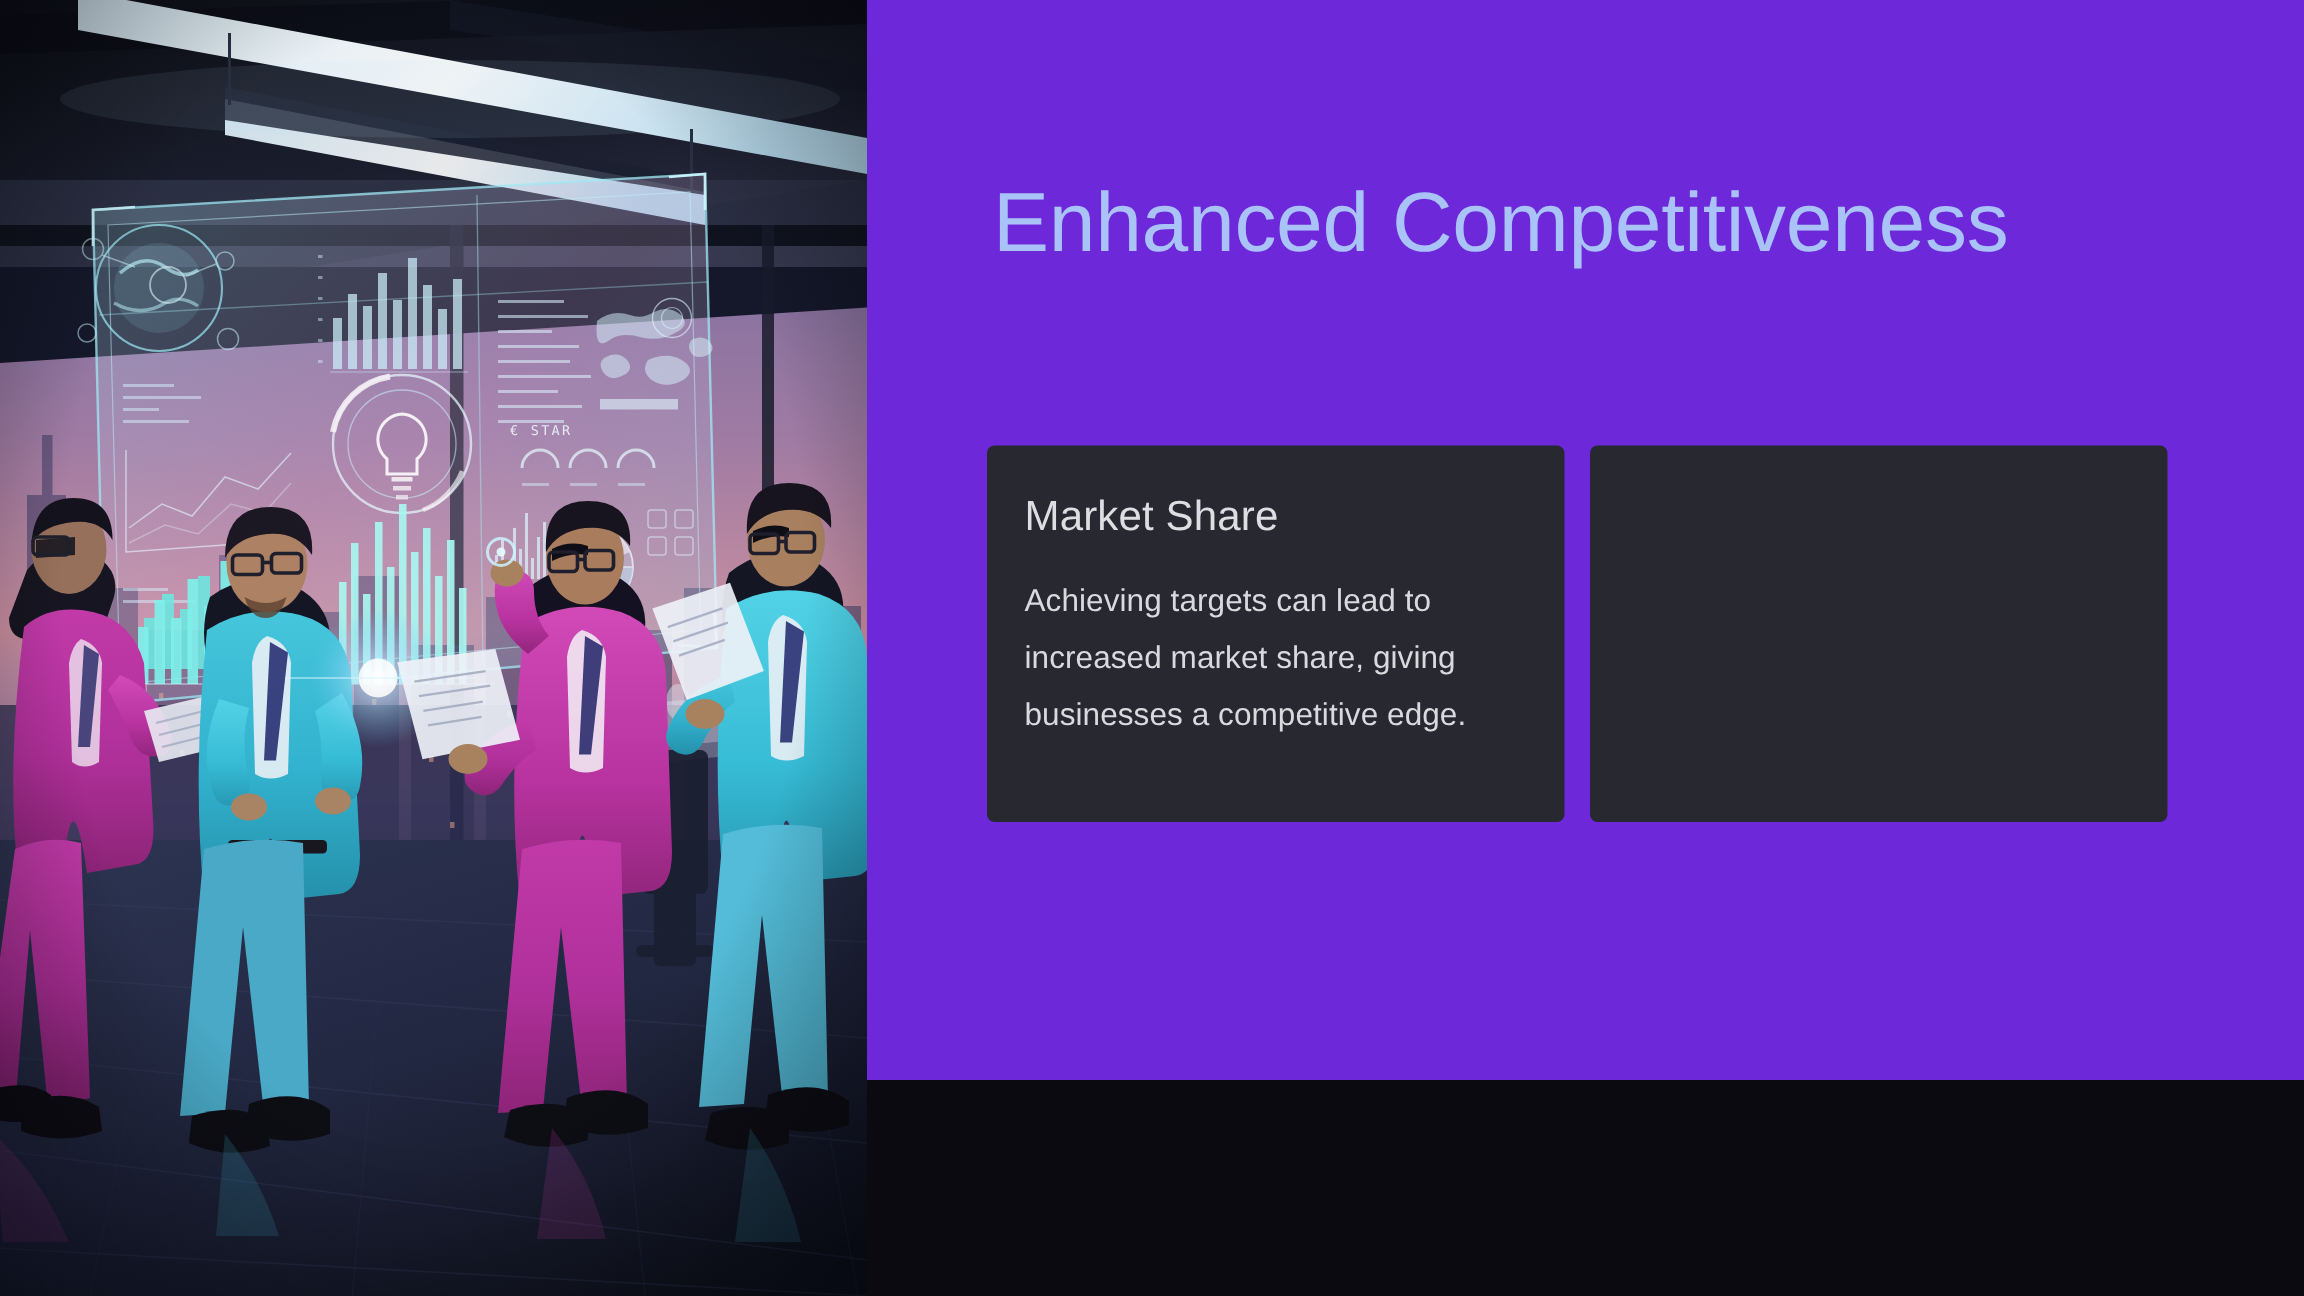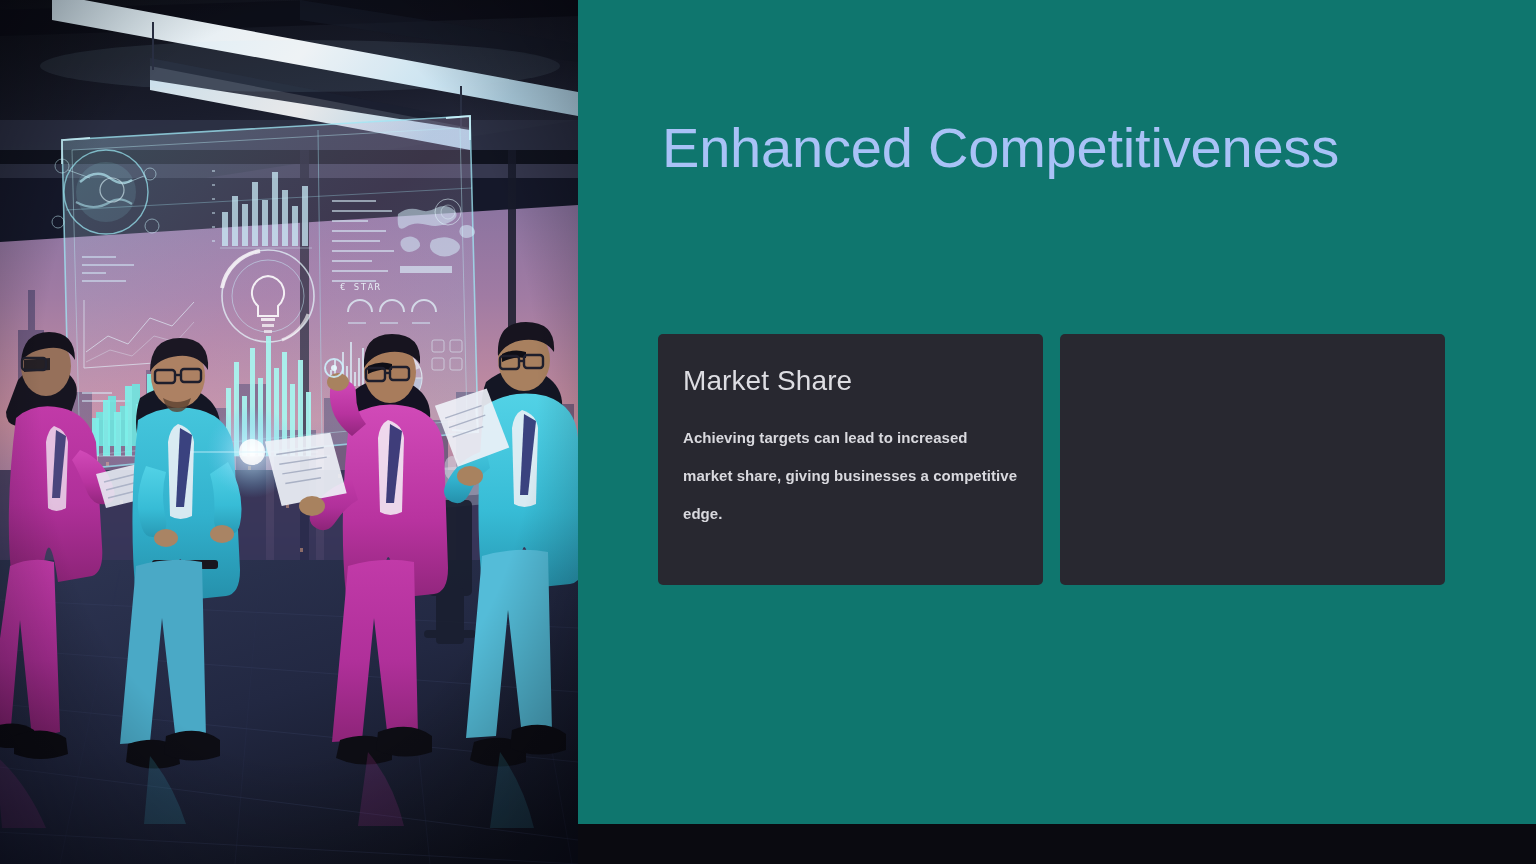--- a/index.html
+++ b/index.html
@@ -9,46 +9,46 @@
     font-family:"Liberation Sans", sans-serif;
     overflow:hidden;
   }
   .slide { position:relative; width:1536px; height:864px; background:#0a0a10; display:flex; }
 
   
   .photo-panel { position:relative; width:578px; height:864px; overflow:hidden; background:#0d1020; }
   .photo-svg { position:absolute; inset:0; width:578px; height:864px; }
 
   
-  .content-panel { position:relative; width:958px; height:824px; background:#0f766e; }
+  .content-panel { position:relative; width:958px; height:720px; background:#6d28d9; }
 
   .page-title {
     position:absolute; left:84px; top:117px; width:840px;
     font-size:56px; font-weight:400; letter-spacing:-0.2px;
     color:#a9c2f7; line-height:1.12; white-space:nowrap;
   }
 
   .cards { position:absolute; left:80px; top:297px; width:795px; }
 
-  .card-row { display:flex; gap:17px;margin-top:37px; }
+  .card-row { display:flex; gap:17px; }
 
   .card {
     background:#282830;
     border-radius:5px;
     padding:30px 25px 24px 25px;
   }
   .card-top { width:385px; height:251px; }
   .card-wide { width:794px; height:176px; margin-top:24px; }
 
   .card-heading {
     font-size:28px; font-weight:400; color:#ddddE2;
     line-height:1.2; margin-bottom:21px; letter-spacing:0.1px;
   }
   .card-body {
-    font-size:15px; font-weight:700; color:#d9d9de;
+    font-size:21px; font-weight:400; color:#d9d9de;
     line-height:38px; letter-spacing:0.05px;
   }
   .card-wide .card-body { max-width:720px; }
 </style>
 </head>
 <body>
 
 <div class="slide">
 
   <div class="photo-panel">

